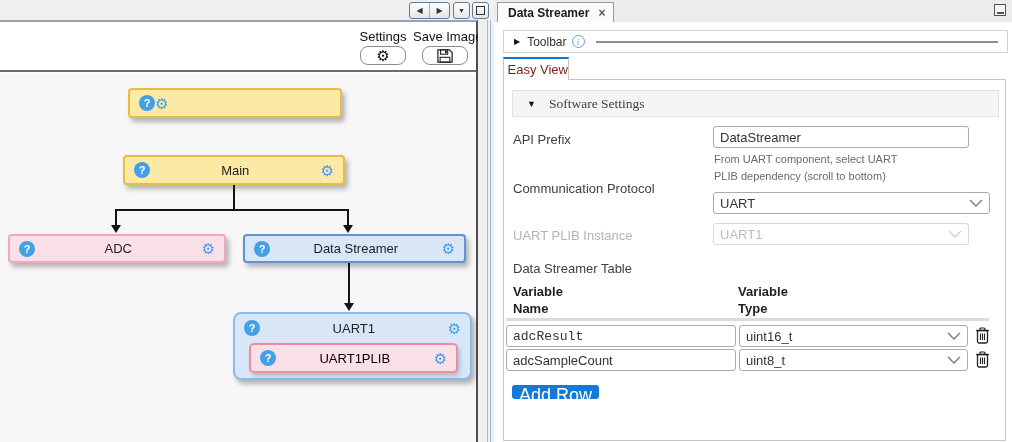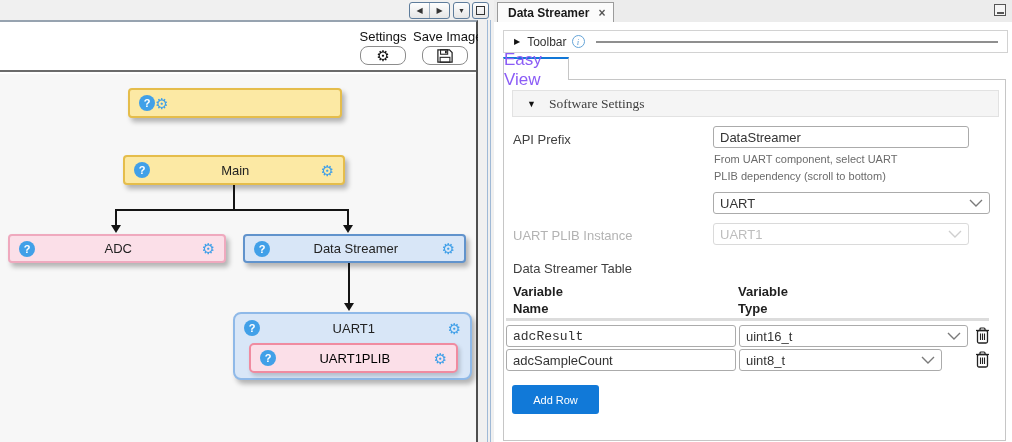--- a/index.html
+++ b/index.html
@@ -71,21 +71,21 @@
                  background:#fff; display:flex; align-items:center; padding-left:10px; }
   .tb-caret { font-size:8px; color:#111; }
   .tb-label { font-size:12px; color:#333; margin:0 5px 0 7px; }
   .info-icon { width:13px; height:13px; border:1px solid #64A4D8; border-radius:50%; color:#5E9FD6;
                font-size:9px; font-style:italic; font-family:"Liberation Serif",serif; display:flex; align-items:center;
                justify-content:center; }
   .tb-line { flex:1; height:2px; background:#8F8F8F; margin:0 9px 0 11px; }
 
   .ev-tab { position:absolute; left:9px; top:35px; width:66px; height:23px; background:#fff;
             border:1px solid #C6C6C6; border-bottom:none; border-top:2px solid #1177D7;
-            display:flex; align-items:center; justify-content:flex-end; font-size:17px; color:#8b5cf6; z-index:2; }
+            display:flex; align-items:center; justify-content:flex-end; font-size:13px; color:#7f1d1d; z-index:2; }
   .content-box { position:absolute; left:9px; top:57px; width:503px; height:362px; background:#fff;
                  border:1px solid #C6C6C6; }
 
   .sec-head { position:absolute; left:8px; top:10px; width:487px; height:27px; background:#F5F5F5;
               border:1px solid #E2E2E2; display:flex; align-items:center; padding-left:14px; }
   .sec-caret { font-size:9px; color:#111; margin-right:13px; }
   .sec-title { font-size:13.5px; color:#404040;font-family:Liberation Serif, serif; }
 
   .f-label { position:absolute; left:9px; font-size:13px; color:#3F3F3F; white-space:nowrap; }
   .f-label.disabled { color:#B3B3B3; }
@@ -95,22 +95,22 @@
   .selectbox { position:absolute; height:22px; border:1px solid #ABABAB; border-radius:3px; background:#fff;
                display:flex; align-items:center; font-size:13px; color:#333; padding:0 6px; }
   .selectbox .val { flex:1; white-space:nowrap; overflow:hidden; }
   .selectbox.disabled { border-color:#DADADA; color:#BDBDBD; }
   .chev { margin-left:4px; display:flex; }
 
   .col-head { position:absolute; font-size:13px; font-weight:bold; color:#1f1f1f; line-height:17px; white-space:pre-line; }
   .divider { position:absolute; left:2px; top:238px; width:483px; height:3px; background:#DCDCDC; }
   .trash-btn { position:absolute; width:17px; height:18px; background:none; border:none; display:flex;
                align-items:center; justify-content:center; }
-  .add-row { position:absolute; left:8px; top:305px; width:87px; height:29px; background:#1179D8; color:#fff;
-             border:none; border-radius:3px; font-size:11px; font-family:"Liberation Sans",sans-serif; }
+  .add-row { position:absolute; left:8px; top:305px; width:87px; height:14px; background:#1179D8; color:#fff;
+             border:none; border-radius:3px; font-size:18px; font-family:"Liberation Sans",sans-serif; }
 </style>
 </head>
 <body>
 
 <div id="app">
 
   <div class="abs top-strip">
     <div class="nav-btn nav-pair">
       <div class="half">◀</div>
       <div class="half">▶</div>
@@ -222,20 +222,21 @@
       <div class="sec-head">
         <span class="sec-caret">▼</span>
         <span class="sec-title">Software Settings</span>
       </div>
 
       <div class="f-label" style="top:52px;">API Prefix</div>
       <input class="text-input" style="left: 209px; top: 46px; width: 256px;" value="DataStreamer">
 
       <div class="hint" style="top:73px;">From UART component, select UART</div>
       <div class="hint" style="top:90px;">PLIB dependency (scroll to bottom)</div>
+      <div class="f-label" style="top:101px;">Communication Protocol</div>
       <div class="selectbox" style="left:209px; top:112px; width:277px;">
         <span class="val">UART</span>
         <span class="chev">
           <svg width="14" height="8" viewBox="0 0 14 8">
               <path d="M1 1 L7 7 L13 1" stroke="#7A7A7A" fill="none" stroke-width="1.4"></path>
             </svg>
         </span>
       </div>
 
       <div class="f-label disabled" style="top:148px;">UART PLIB Instance</div>
@@ -267,21 +268,21 @@
       <button class="trash-btn" style="left:470px; top:246px;">
         <svg width="15" height="17" viewBox="0 0 15 17">
           <path d="M1 3.5 h13" stroke="#222" stroke-width="1.3" fill="none"></path>
           <path d="M5 3.5 V2 a1 1 0 0 1 1-1 h3 a1 1 0 0 1 1 1 v1.5" stroke="#222" stroke-width="1.2" fill="none"></path>
           <rect x="2.5" y="3.5" width="10" height="12.5" rx="1.5" stroke="#222" stroke-width="1.3" fill="none"></rect>
           <path d="M5.5 6.5 v6.5 M7.5 6.5 v6.5 M9.5 6.5 v6.5" stroke="#222" stroke-width="1.1"></path>
         </svg>
       </button>
 
       <input class="text-input" style="left: 2px; top: 269px; width: 230px;" value="adcSampleCount">
-      <div class="selectbox" style="left:235px; top:269px; width:203px;">
+      <div class="selectbox" style="left:235px; top:269px; width:229px;">
         <span class="val">uint8_t</span>
         <span class="chev">
           <svg width="14" height="8" viewBox="0 0 14 8">
               <path d="M1 1 L7 7 L13 1" stroke="#7A7A7A" fill="none" stroke-width="1.4"></path>
             </svg>
         </span>
       </div>
       <button class="trash-btn" style="left:470px; top:270px;">
         <svg width="15" height="17" viewBox="0 0 15 17">
           <path d="M1 3.5 h13" stroke="#222" stroke-width="1.3" fill="none"></path>

